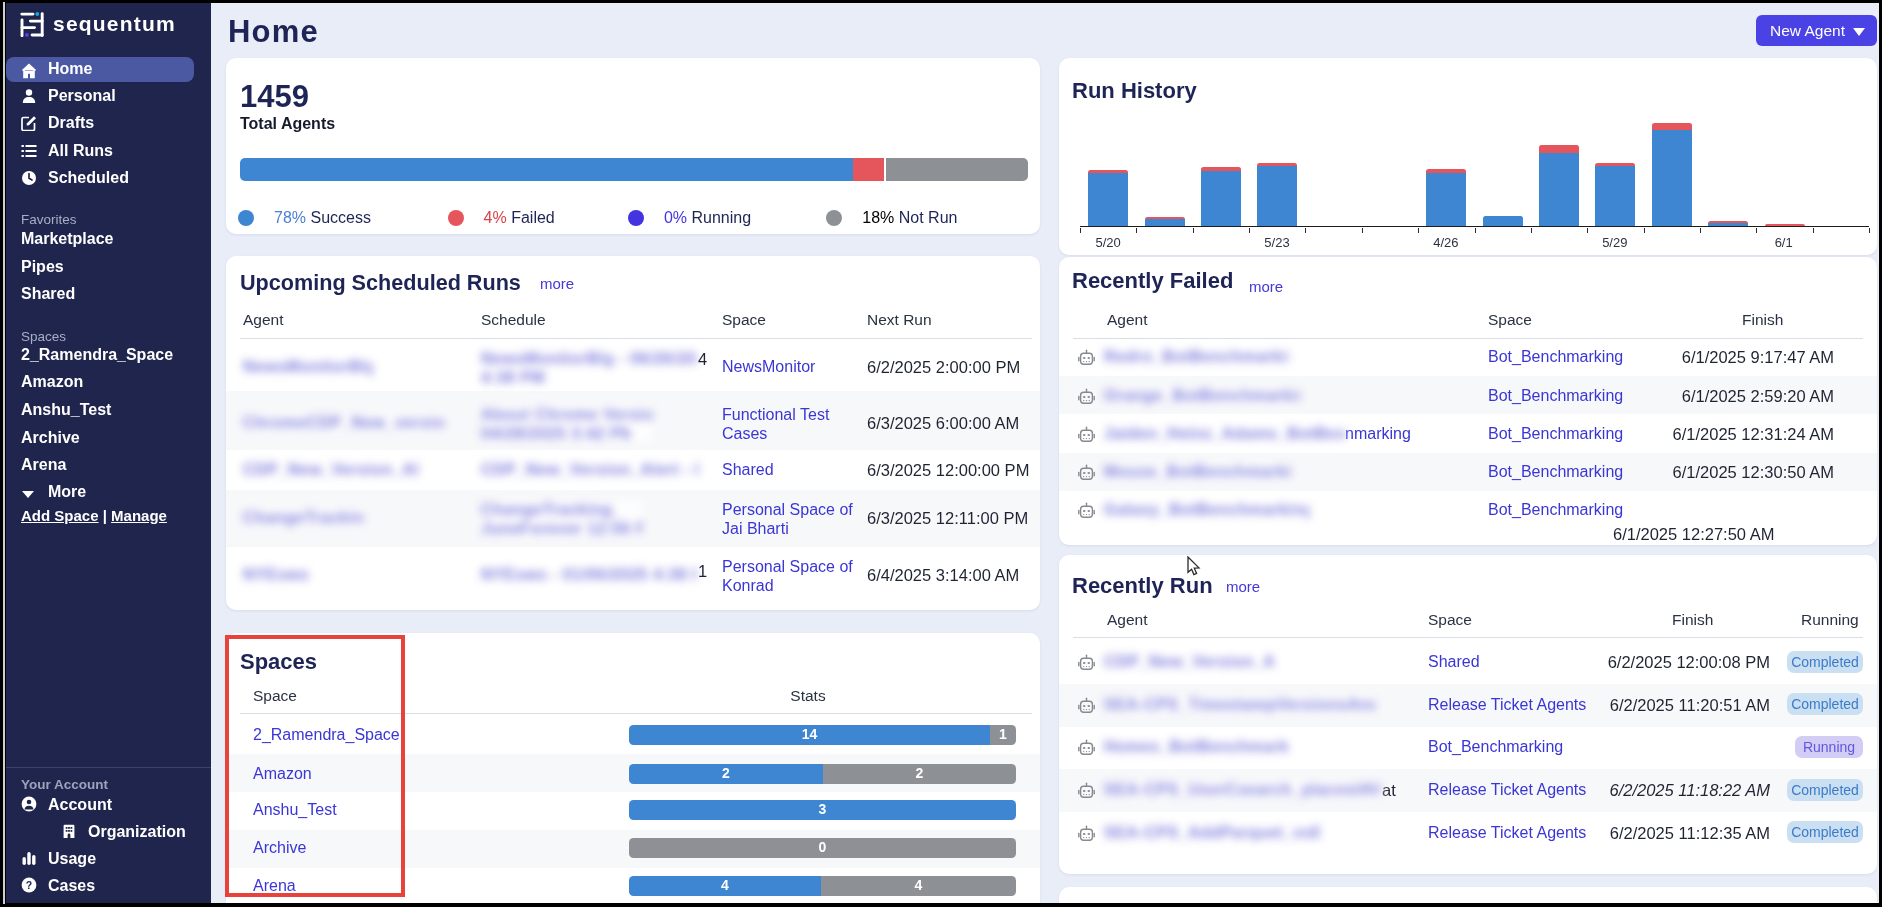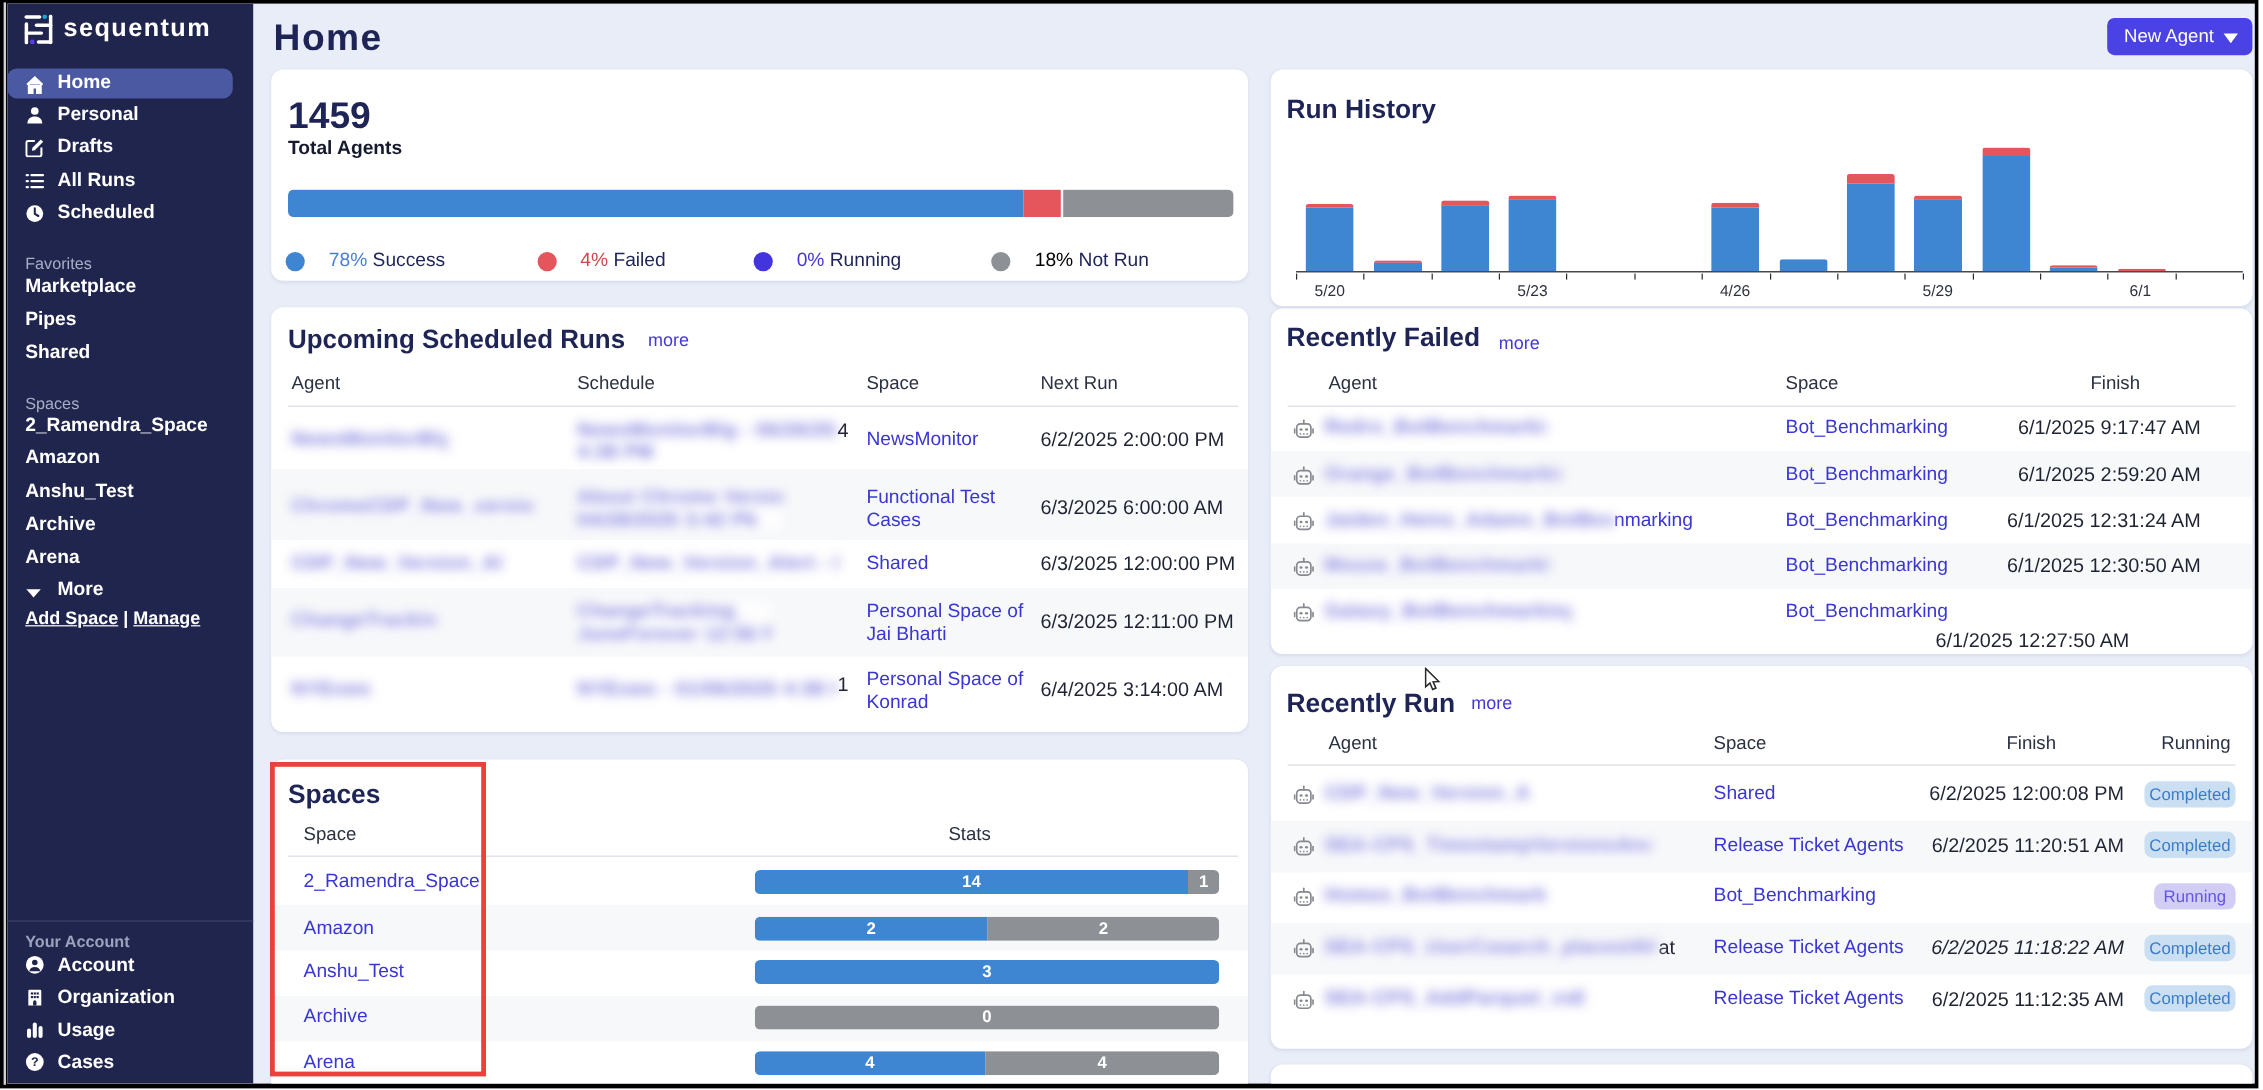--- a/index.html
+++ b/index.html
@@ -161,21 +161,21 @@
   <div class="acct-divider"></div>
   <div class="sec-label" style="top:774px; font-weight:700; color:#9da2bd;">Your Account</div>
   <div class="nav-item" style="top:788px;">
     <svg class="ic" viewBox="0 0 16 16">
             <circle cx="8" cy="8" r="7.4" fill="#fff"></circle>
             <circle cx="8" cy="6" r="2.3" fill="#20254d"></circle>
             <path d="M3.4 13.4 C3.9 10.8 5.7 9.8 8 9.8 C10.3 9.8 12.1 10.8 12.6 13.4" fill="#20254d"></path>
           </svg>
     <div class="tx">Account</div>
   </div>
-  <div class="nav-item" style="top:815px;">
+  <div class="nav-item" style="top:815px;margin-left:40px;">
     <svg class="ic" viewBox="0 0 16 16">
             <path d="M2.6 15 V2.8 a1 1 0 0 1 1 -1 H12.4 a1 1 0 0 1 1 1 V15 Z" fill="#fff"></path>
             <g fill="#20254d">
               <rect x="4.7" y="4" width="1.8" height="1.8"></rect>
               <rect x="7.1" y="4" width="1.8" height="1.8"></rect>
               <rect x="9.5" y="4" width="1.8" height="1.8"></rect>
               <rect x="4.7" y="7" width="1.8" height="1.8"></rect>
               <rect x="7.1" y="7" width="1.8" height="1.8"></rect>
               <rect x="9.5" y="7" width="1.8" height="1.8"></rect>
               <path d="M6.6 15 v-3 a1.4 1.4 0 0 1 2.8 0 v3 Z"></path>

